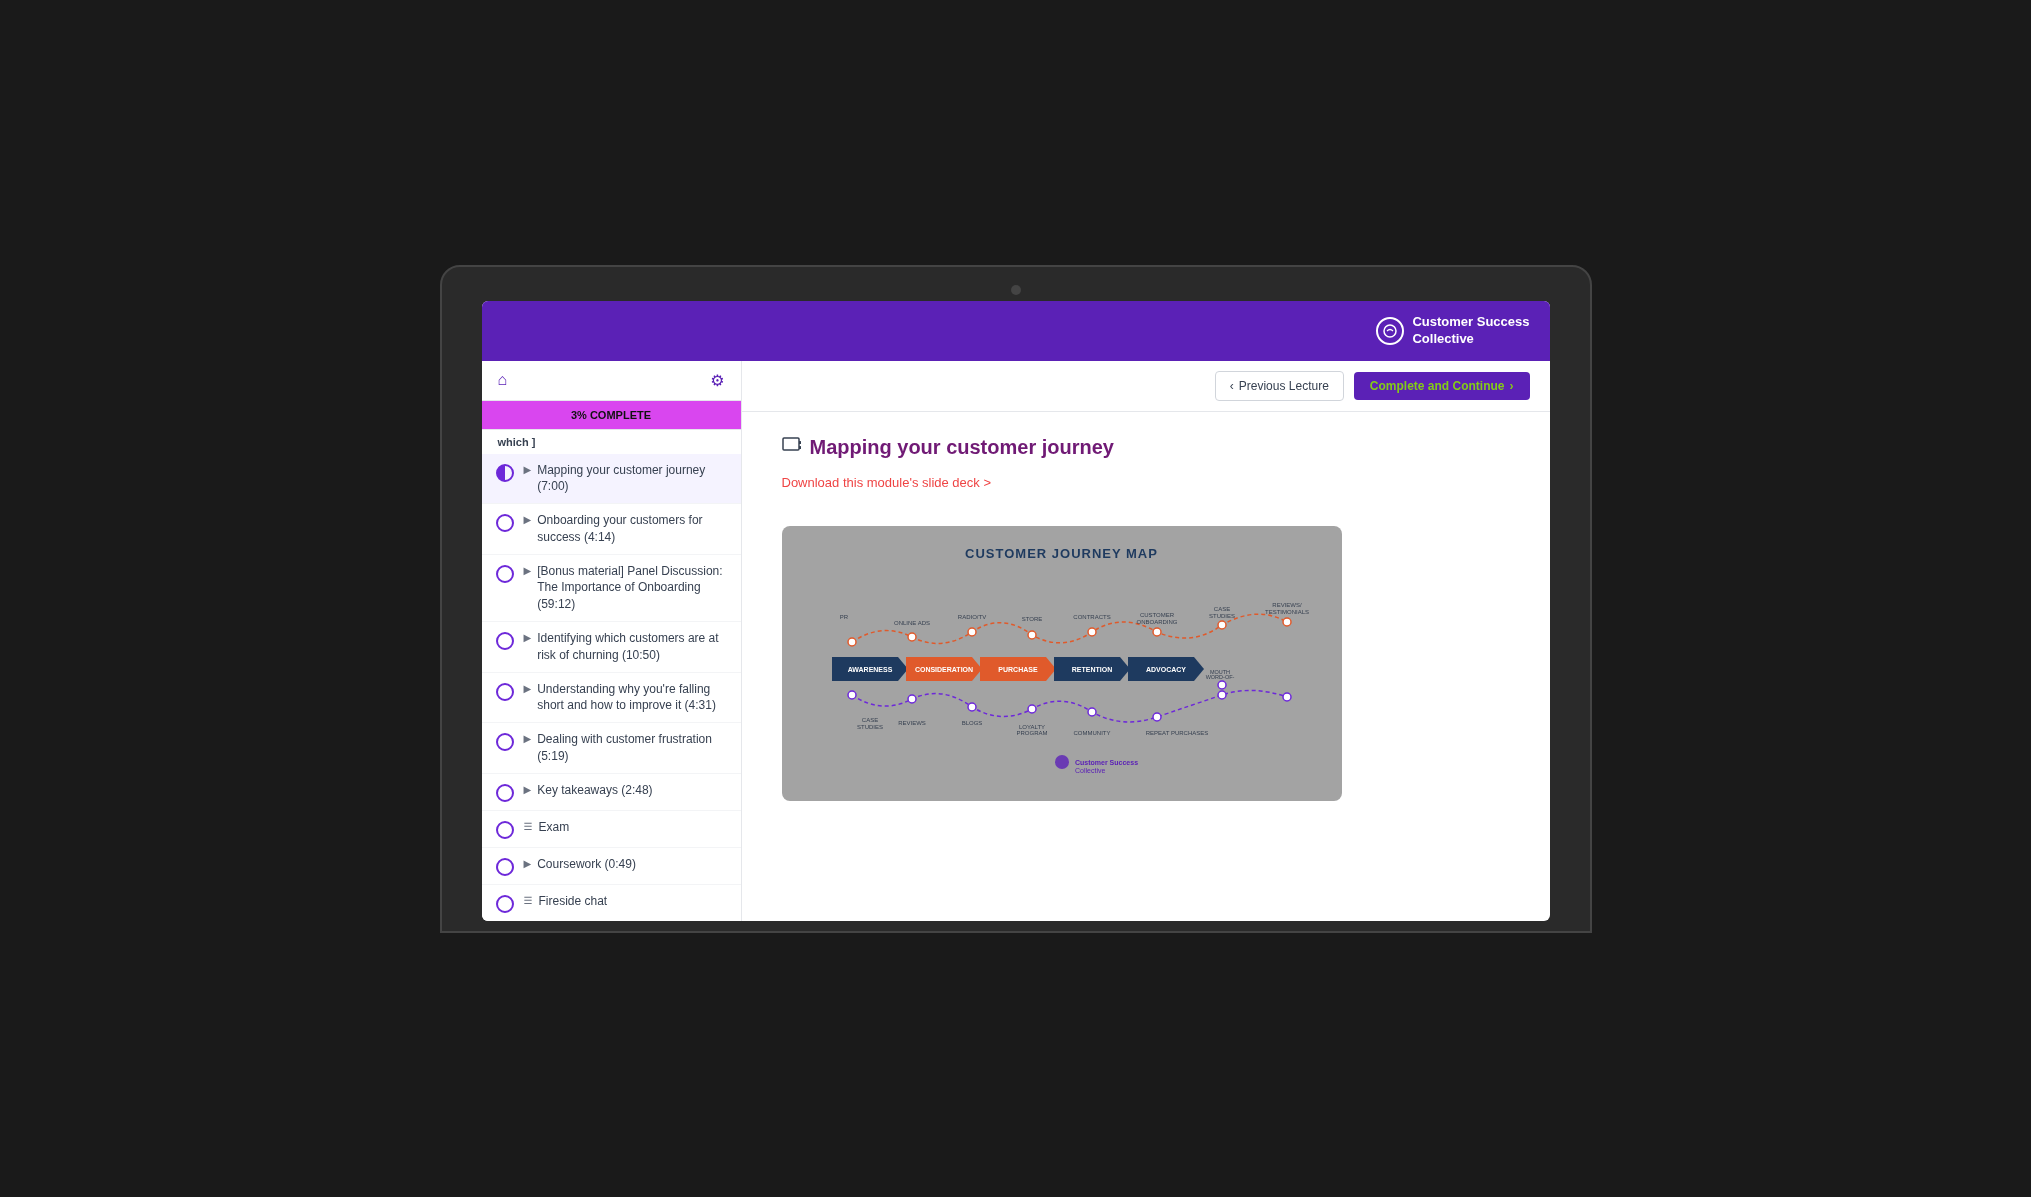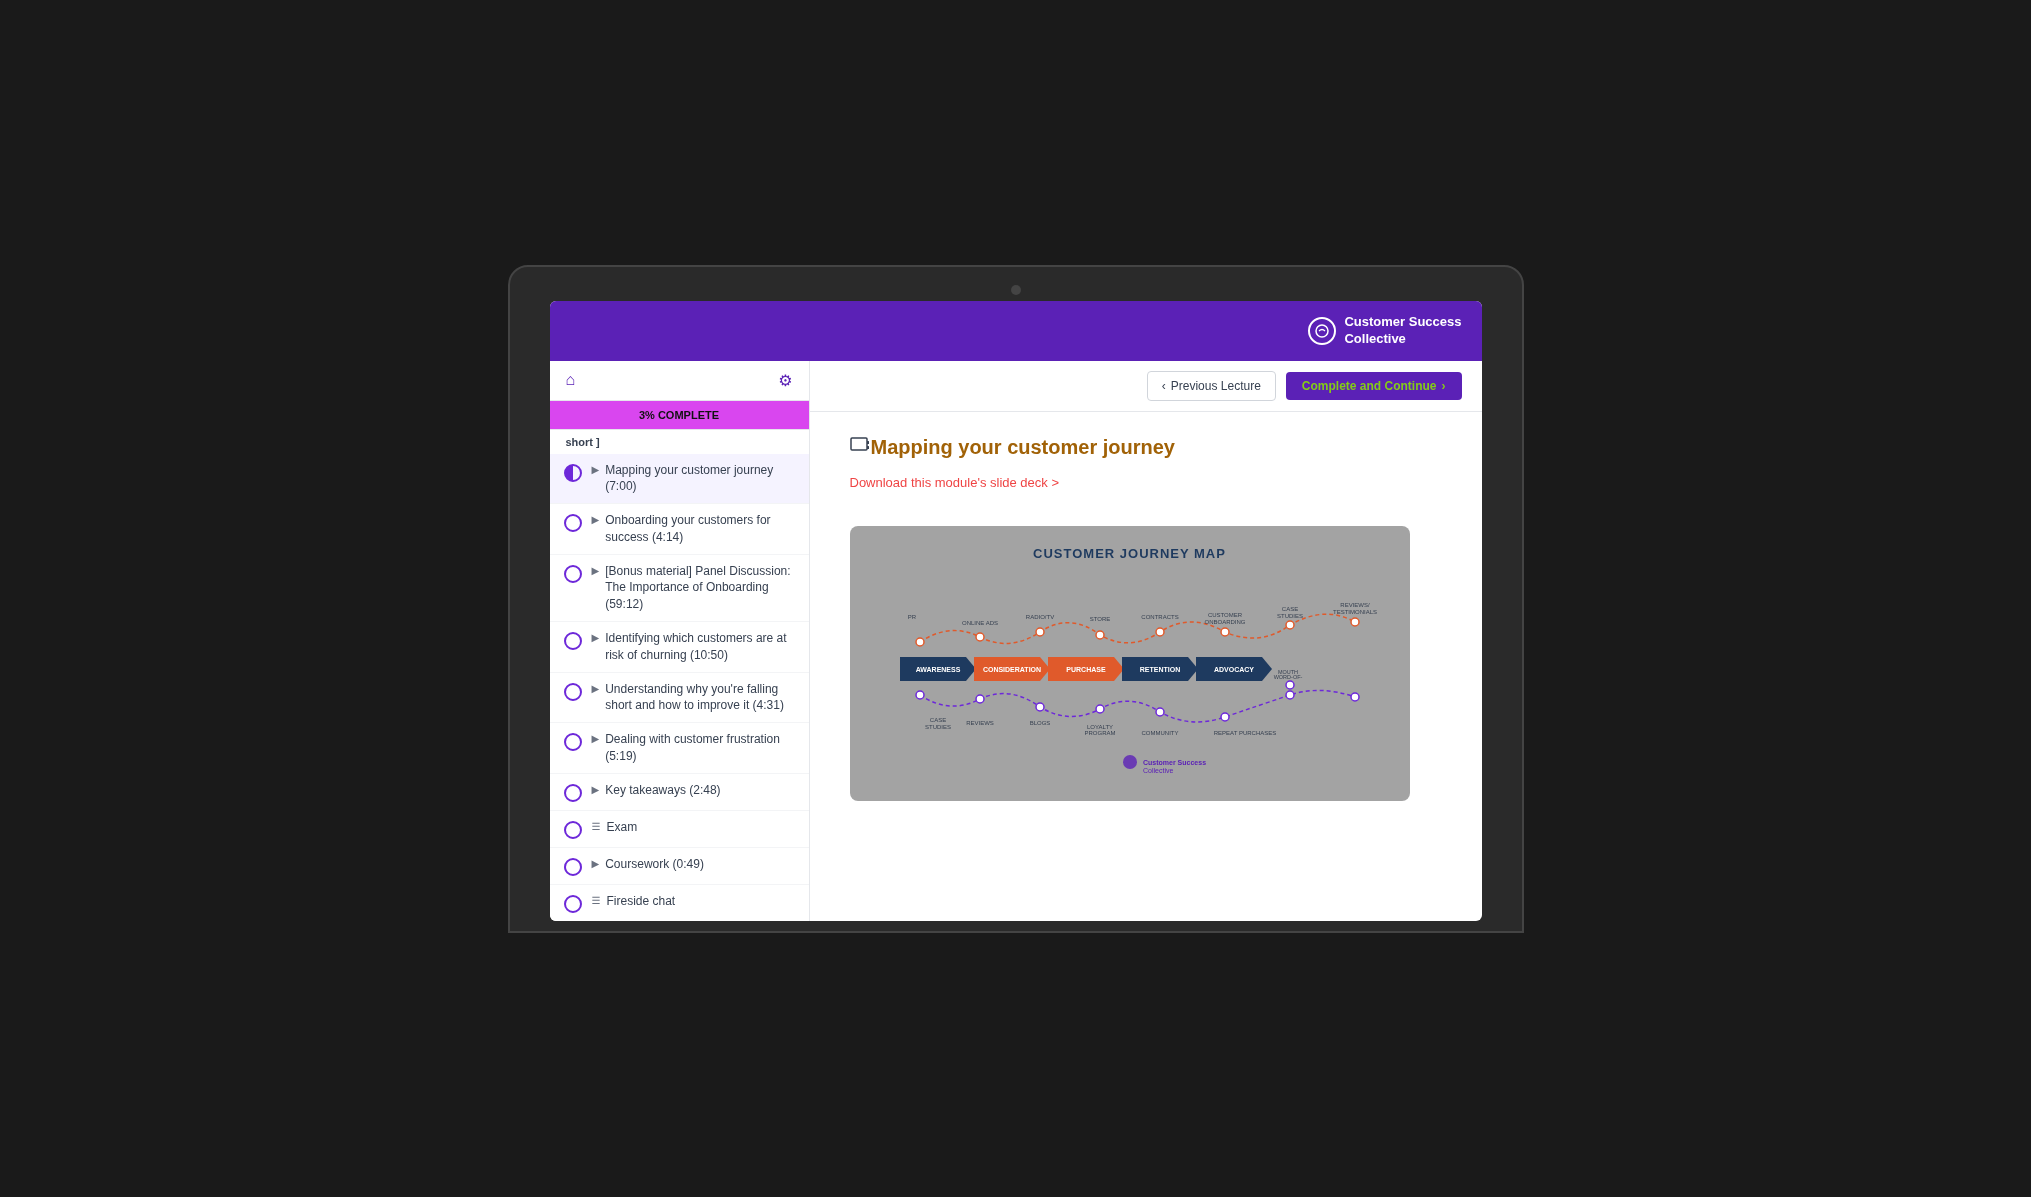--- a/index.html
+++ b/index.html
@@ -5,21 +5,21 @@
     * { box-sizing: border-box; margin: 0; padding: 0; }
     body {
       background: #1a1a1a;
       display: flex;
       justify-content: center;
       align-items: center;
       min-height: 100vh;
       font-family: -apple-system, BlinkMacSystemFont, 'Segoe UI', sans-serif;
     }
     .laptop-wrapper {
-      width: 1016px;
+      width: 1152px;
       position: relative;
     }
     .laptop-screen-bezel {
       background: #2a2a2a;
       border-radius: 20px 20px 0 0;
       padding: 18px 40px 10px 40px;
       border: 2px solid #444;
     }
     .laptop-screen {
       background: #fff;
@@ -217,24 +217,24 @@
       gap: 5px;
       font-weight: 600;
     }
     .content-area {
       padding: 24px 40px;
       flex: 1;
     }
     .lesson-title {
       display: flex;
       align-items: center;
-      gap: 1px;
+      gap: 8px;
       font-size: 20px;
       font-weight: 700;
-      color: #a16207;
+      color: #701a75;
       margin-bottom: 14px;
     }
     .lesson-title-icon {
       font-size: 16px;
       color: #374151;
     }
     .download-link {
       color: #ef4444;
       font-size: 13px;
       text-decoration: none;
@@ -306,21 +306,21 @@
             <span class="sidebar-home-icon">⌂</span>
             <span class="sidebar-gear-icon">⚙</span>
           </div>
           <div class="sidebar-progress">
             <span>3%</span>
             <span>COMPLETE</span>
           </div>
           <div class="progress-bar-container">
             <div class="progress-bar-fill"></div>
           </div>
-          <div class="sidebar-partial-label">short ]</div>
+          <div class="sidebar-partial-label">which ]</div>
 
           <div class="lesson-item active">
             <div class="lesson-status half-fill"></div>
             <div class="lesson-item-inner">
               <span class="lesson-icon">▶</span>
               <span class="lesson-text">Mapping your customer journey (7:00)</span>
             </div>
           </div>
 
           <div class="lesson-item">

